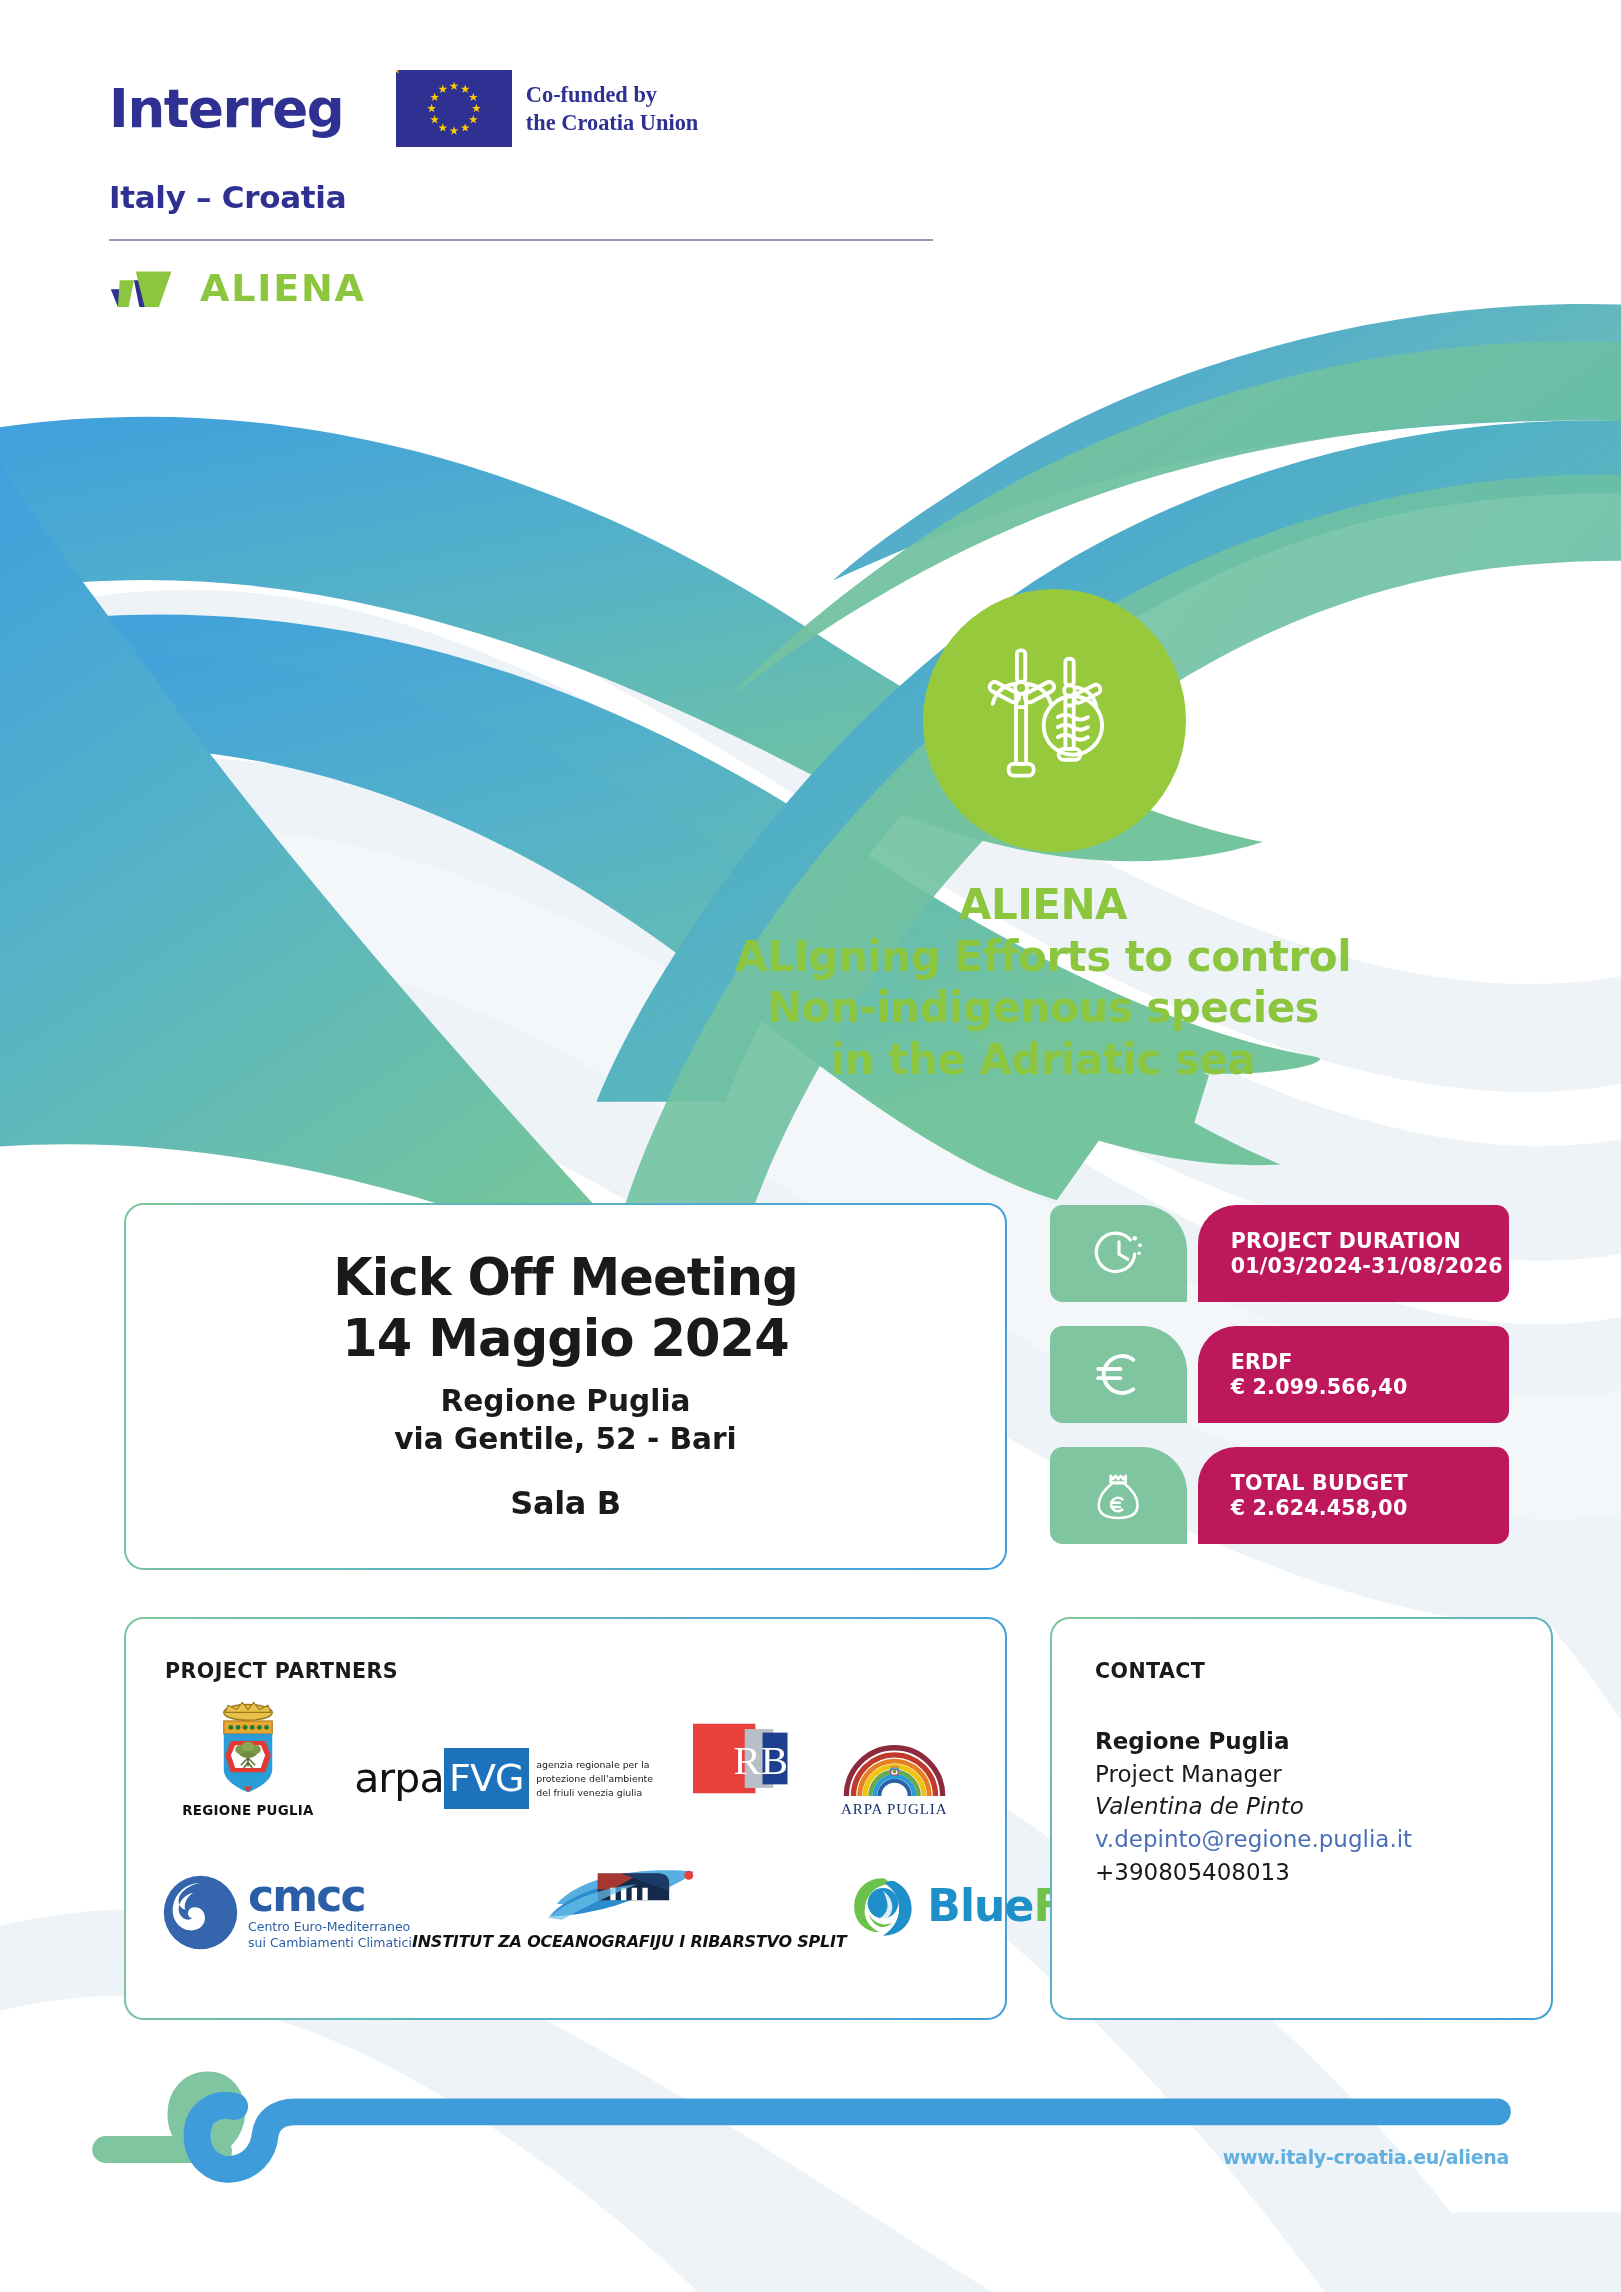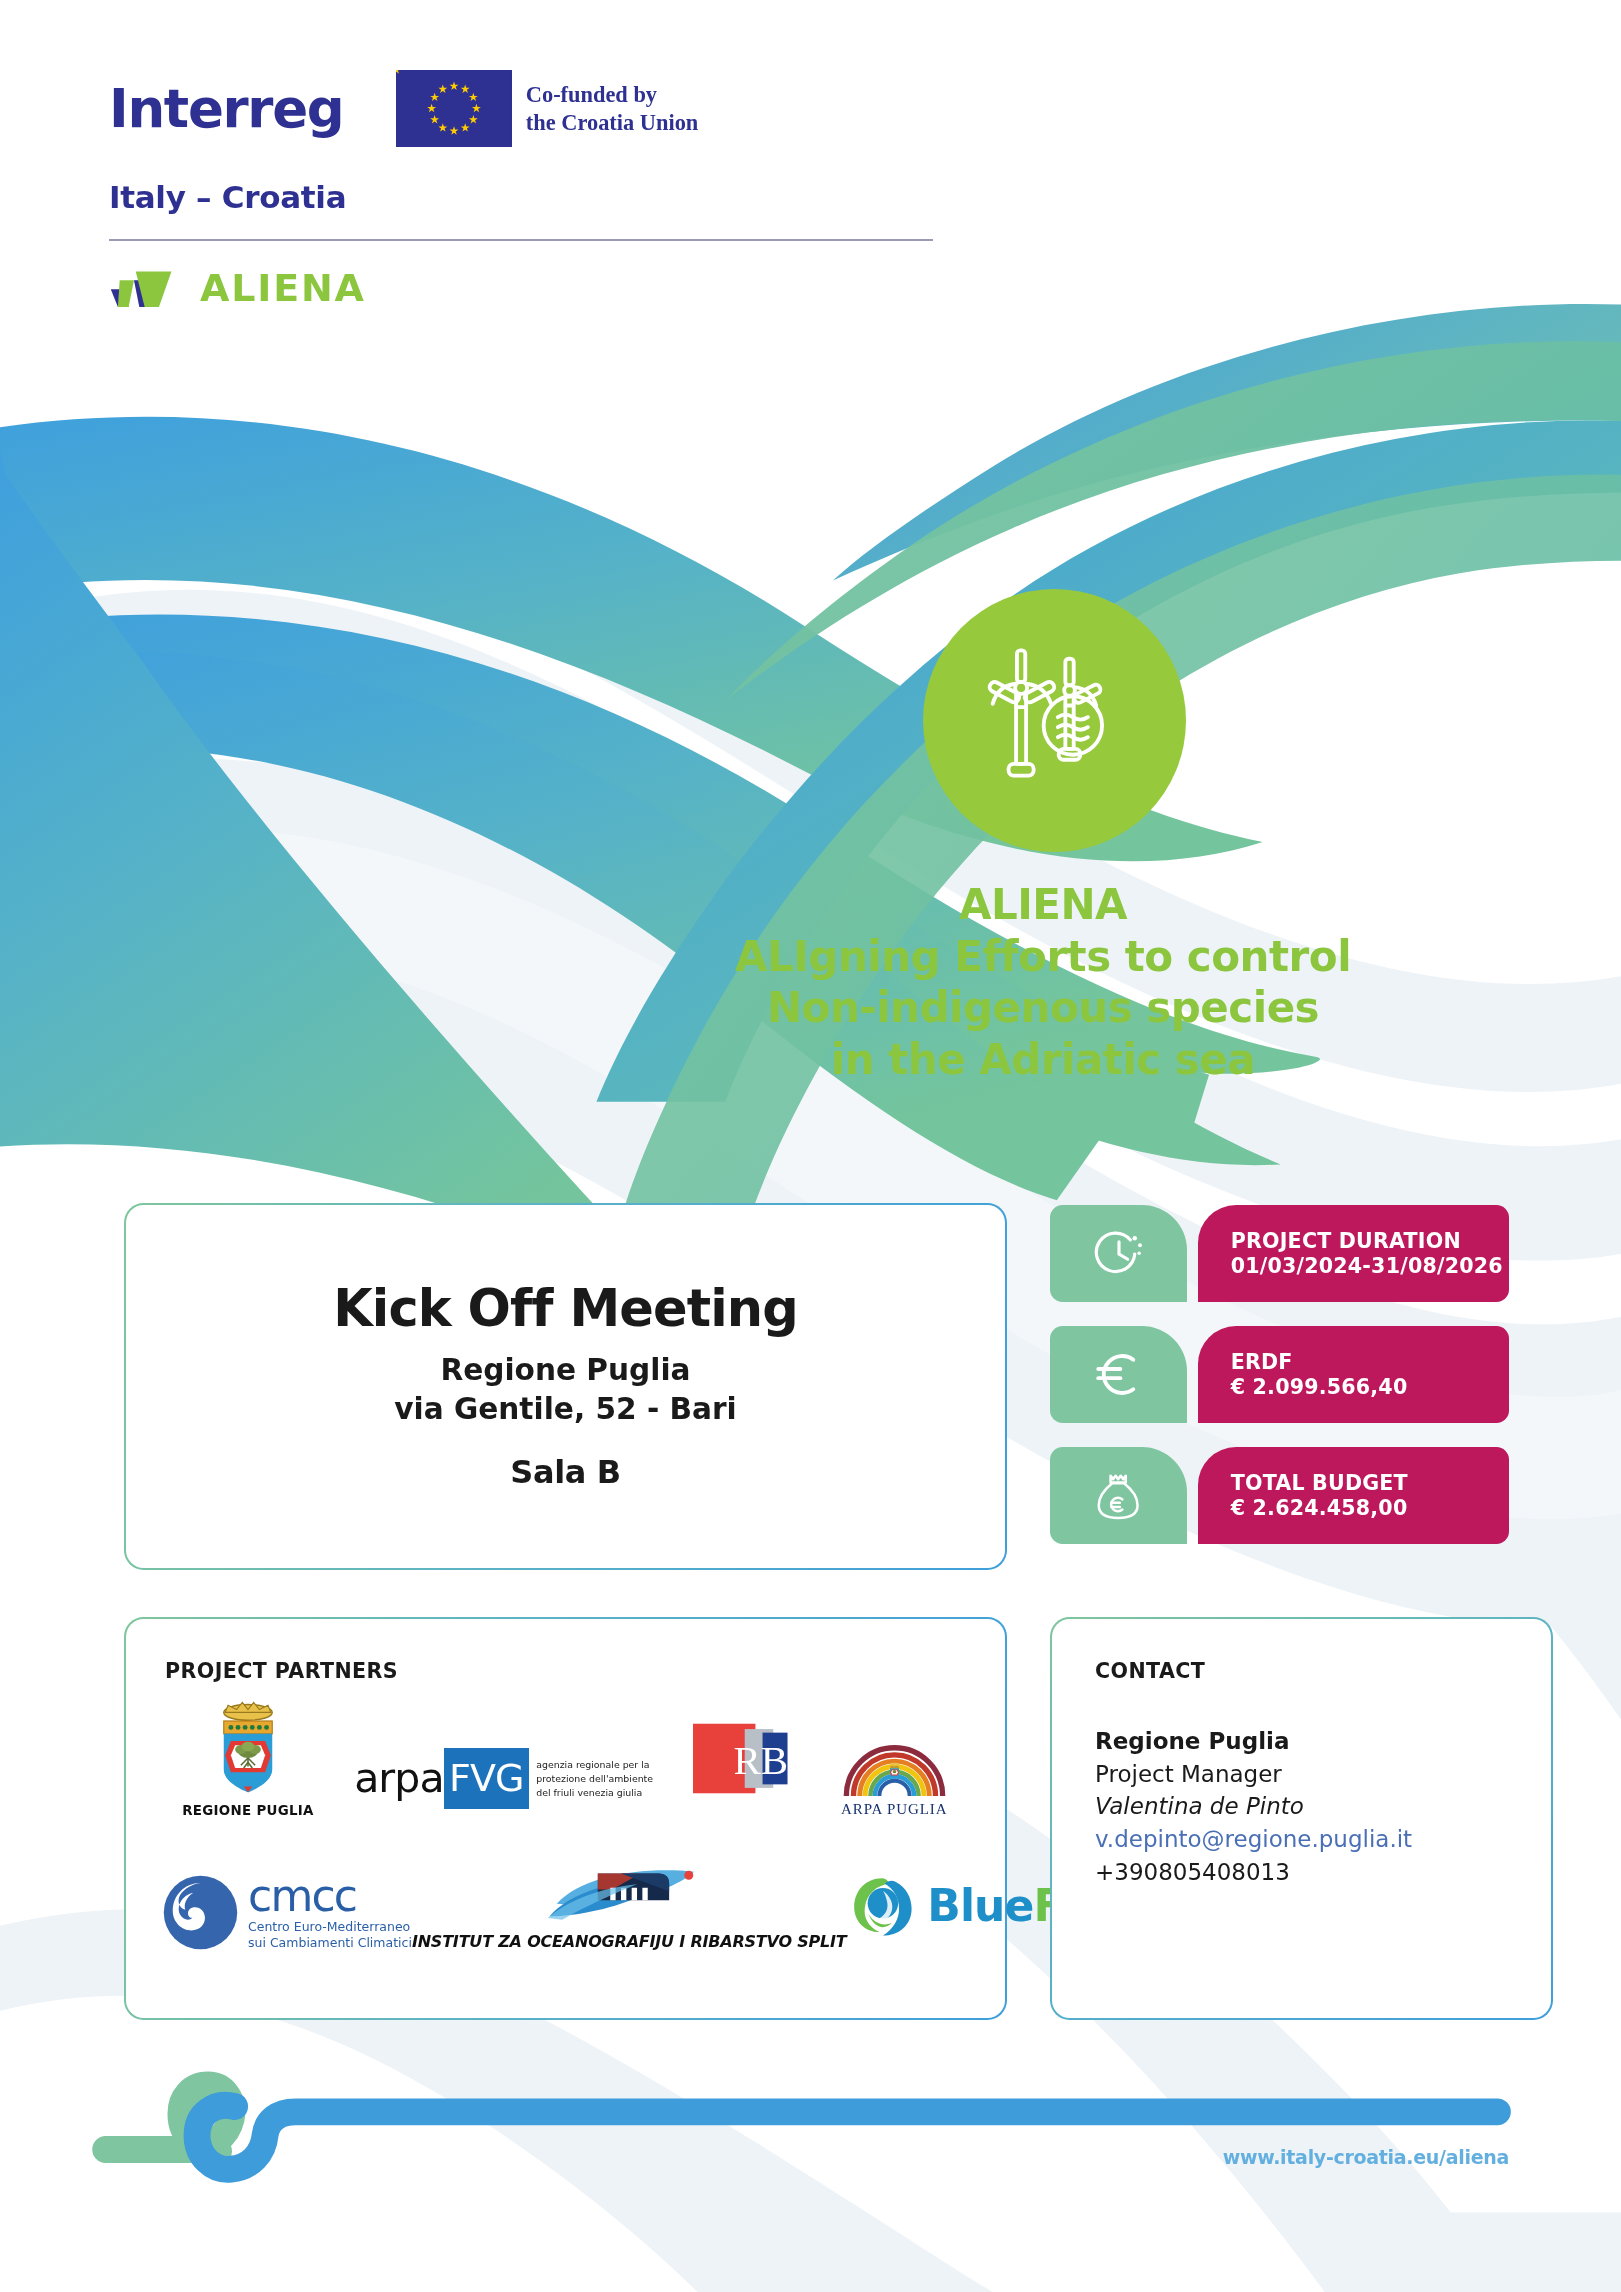--- a/index.html
+++ b/index.html
@@ -487,20 +487,21 @@
 
 <div id="project-title">
   <span class="acr">ALIENA</span>
   <span class="acr">ALIgning Efforts to control</span>
   <span class="acr">Non-indigenous species</span>
   <span class="acr">in the Adriatic sea</span>
 </div>
 
 <div id="event-card">
   <div id="event-title">Kick Off Meeting</div>
+  <div id="event-date">14 Maggio 2024</div>
   <div id="event-venue">
     <div>Regione Puglia</div>
     <div>via Gentile, 52 - Bari</div>
   </div>
   <div id="event-room">Sala B</div>
 </div>
 
 <div id="info-chips">
 
   <div class="info-chip">
@@ -635,21 +636,21 @@
 
   <div class="logo-row" id="logo-row-2">
 
     <div class="logo-slot" style="flex-direction:row; align-items:center; gap:9px;">
       <svg width="77" height="77" viewBox="0 0 86 86">
         <circle cx="43" cy="43" r="41" fill="#3465ad"></circle>
         <path d="M43,10 C25,10 12,24 12,41 C12,54 22,63 33,63 C42,63 48,57 48,49 C48,42 43,37 37,37 C32,37 29,40 29,44 C29,47 31,49 34,49
                  C30,53 23,51 20,45 C16,36 22,24 35,21 C27,26 24,34 26,40 C18,38 16,28 22,21 C28,14 36,11 43,10 Z" fill="#ffffff"></path>
       </svg>
       <div style="display:flex;flex-direction:column;align-items:flex-start;">
-        <div style="font-size:44px;font-weight:400;color:#2a5fa8;letter-spacing:-1.8px;line-height:0.95;font-family:'DejaVu Sans',sans-serif;">cmcc</div>
+        <div style="font-size:44px;font-weight:700;color:#2a5fa8;letter-spacing:-1.8px;line-height:0.95;font-family:'DejaVu Sans',sans-serif;">cmcc</div>
         <div style="font-size:12.5px;color:#2a5fa8;line-height:1.28;margin-top:2.7px;font-family:'DejaVu Sans',sans-serif;white-space:nowrap;">
           <div>Centro Euro-Mediterraneo</div>
           <div>sui Cambiamenti Climatici</div>
         </div>
       </div>
     </div>
 
     <div class="logo-slot">
       <svg width="170" height="66" viewBox="0 0 190 74">
         <path d="M14,48 C42,16 112,6 168,12 C150,28 120,38 86,44 C60,48 32,50 14,48 Z" fill="#3aa0dc" opacity="0.85"></path>

